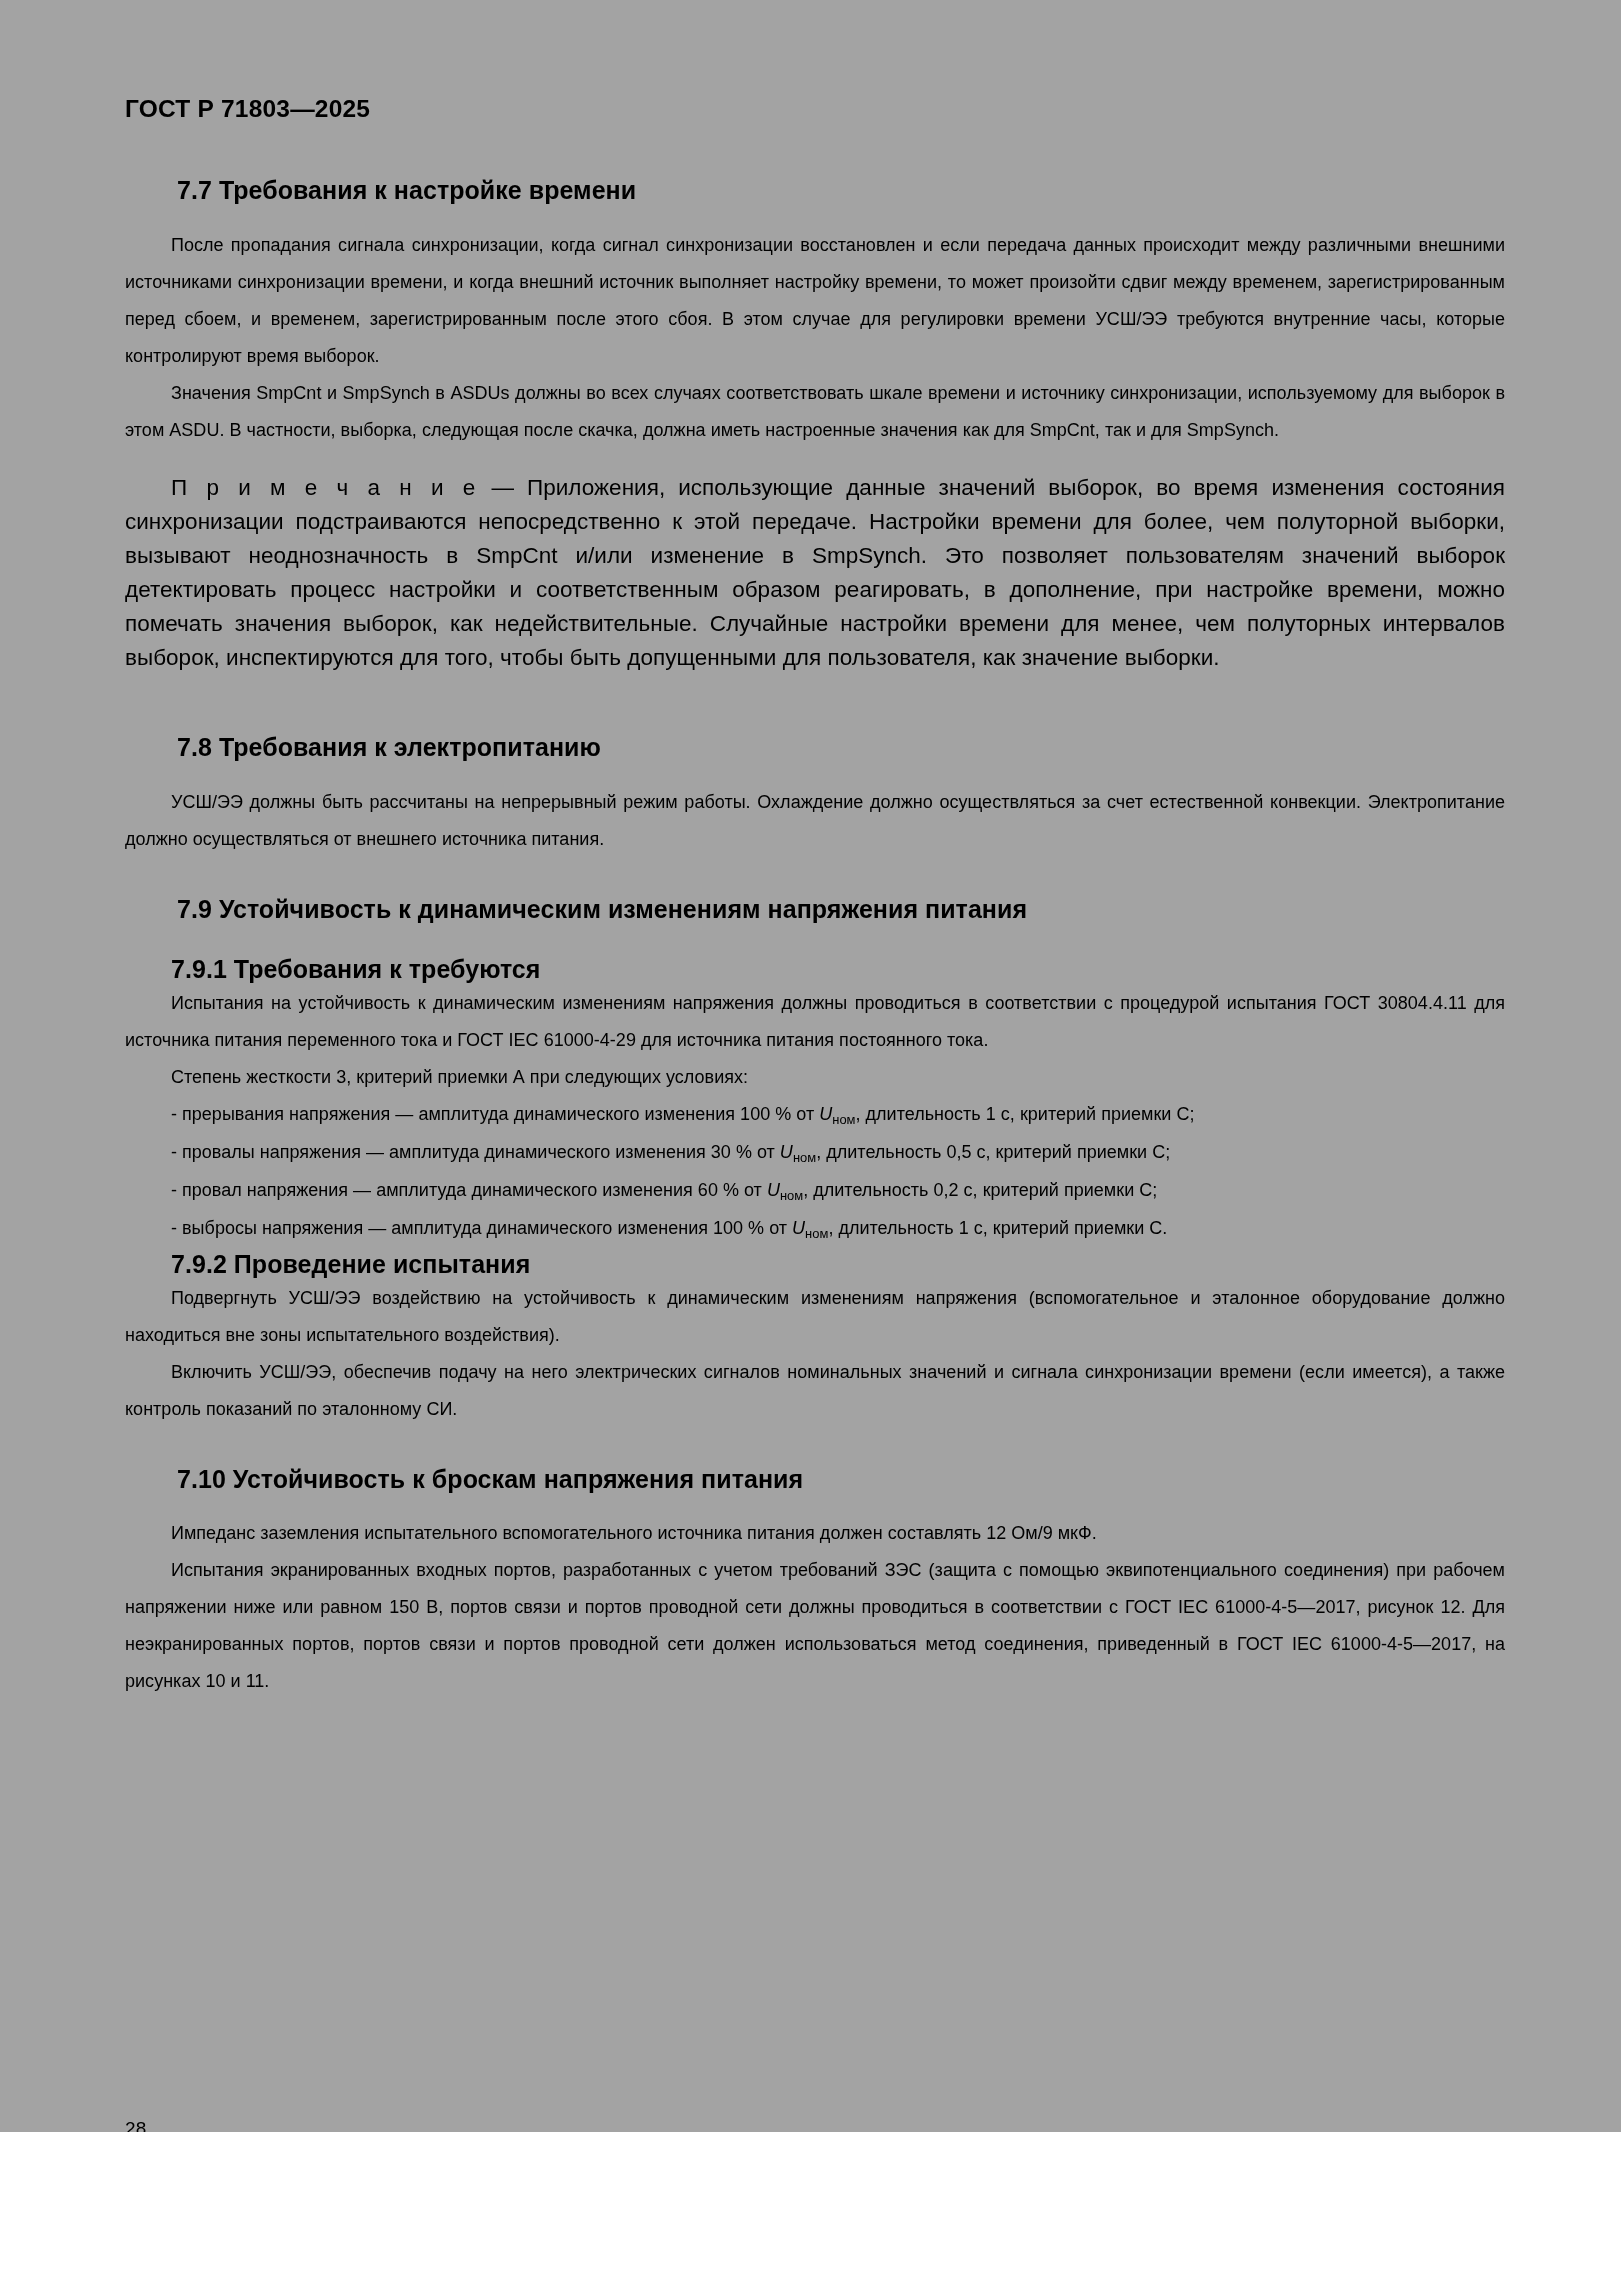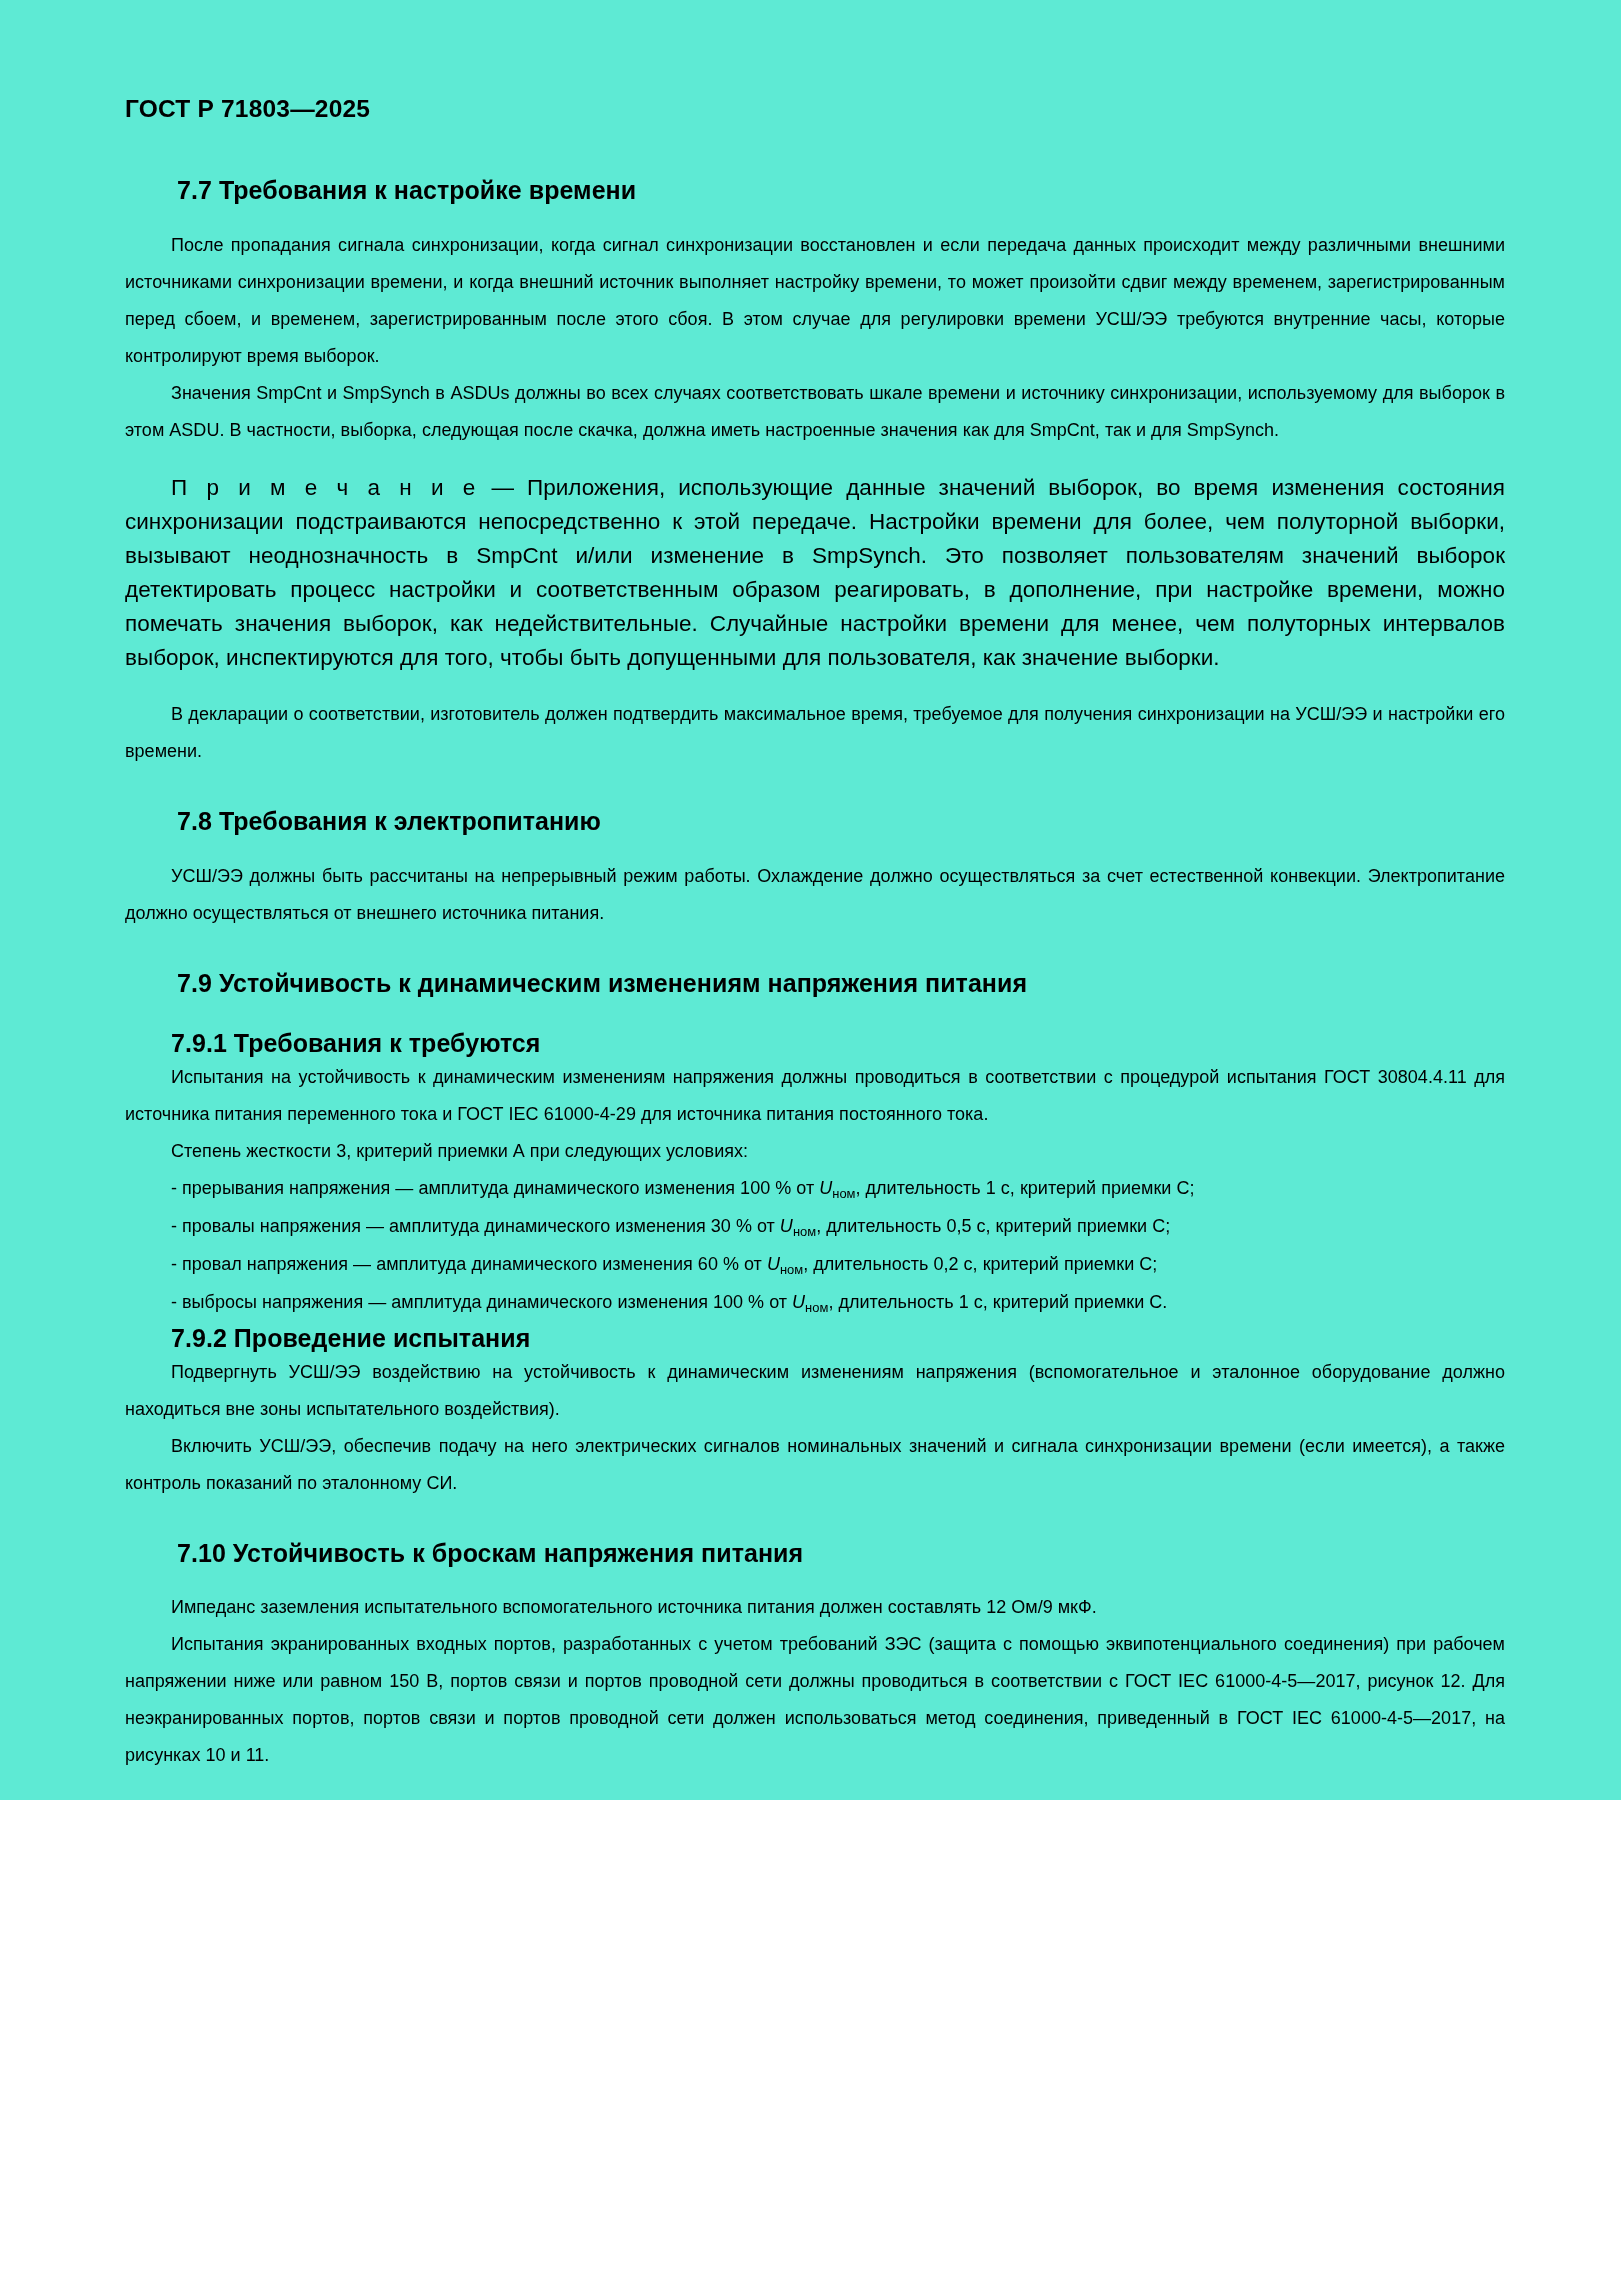--- a/index.html
+++ b/index.html
@@ -7,22 +7,22 @@
     padding: 0;
     background: #ffffff;
   }
   body {
     font-family: "Liberation Sans", sans-serif;
     color: #000000;
   }
   .page {
     position: relative;
     width: 1621px;
-    height: 1800px;
-    background: #5eead4;
+    height: 2132px;
+    background: #a3a3a3;
     box-sizing: border-box;
     overflow: hidden;
   }
   .content {
     position: absolute;
     left: 125px;
     top: 94px;
     width: 1380px;
   }
   .running-head {
@@ -104,21 +104,20 @@
 
     <div class="running-head">ГОСТ Р 71803—2025</div>
 
     <h2 class="heading">7.7 Требования к настройке времени</h2>
     <div class="gap-m"></div>
     <p class="body">После пропадания сигнала синхронизации, когда сигнал синхронизации восстановлен и если передача данных происходит между различными внешними источниками синхронизации времени, и когда внешний источник выполняет настройку времени, то может произойти сдвиг между временем, зарегистрированным перед сбоем, и временем, зарегистрированным после этого сбоя. В этом случае для регулировки времени УСШ/ЭЭ требуются внутренние часы, которые контролируют время выборок.</p>
     <p class="body">Значения SmpCnt и SmpSynch в ASDUs должны во всех случаях соответствовать шкале времени и источнику синхронизации, используемому для выборок в этом ASDU. В частности, выборка, следующая после скачка, должна иметь настроенные значения как для SmpCnt, так и для SmpSynch.</p>
     <div class="gap-l"></div>
     <p class="note"><span class="note-label">П р и м е ч а н и е</span><span> — </span><span>Приложения, использующие данные значений выборок, во время изменения состояния синхронизации подстраиваются непосредственно к этой передаче. Настройки времени для более, чем полуторной выборки, вызывают неоднозначность в SmpCnt и/или изменение в SmpSynch. Это позволяет пользователям значений выборок детектировать процесс настройки и соответственным образом реагировать, в дополнение, при настройке времени, можно помечать значения выборок, как недействительные. Случайные настройки времени для менее, чем полуторных интервалов выборок, инспектируются для того, чтобы быть допущенными для пользователя, как значение выборки.</span></p>
     <div class="gap-l"></div>
-    <p class="body">В декларации о соответствии, изготовитель должен подтвердить максимальное время, требуемое для получения синхронизации на УСШ/ЭЭ и настройки его времени.</p>
 
     <div class="gap-xl"></div>
     <h2 class="heading">7.8 Требования к электропитанию</h2>
     <div class="gap-m"></div>
     <p class="body">УСШ/ЭЭ должны быть рассчитаны на непрерывный режим работы. Охлаждение должно осуществляться за счет естественной конвекции. Электропитание должно осуществляться от внешнего источника питания.</p>
 
     <div class="gap-xl"></div>
     <h2 class="heading">7.9 Устойчивость к динамическим изменениям напряжения питания</h2>
     <div class="gap-l"></div>
     <h3 class="subheading">7.9.1 Требования к требуются</h3>

